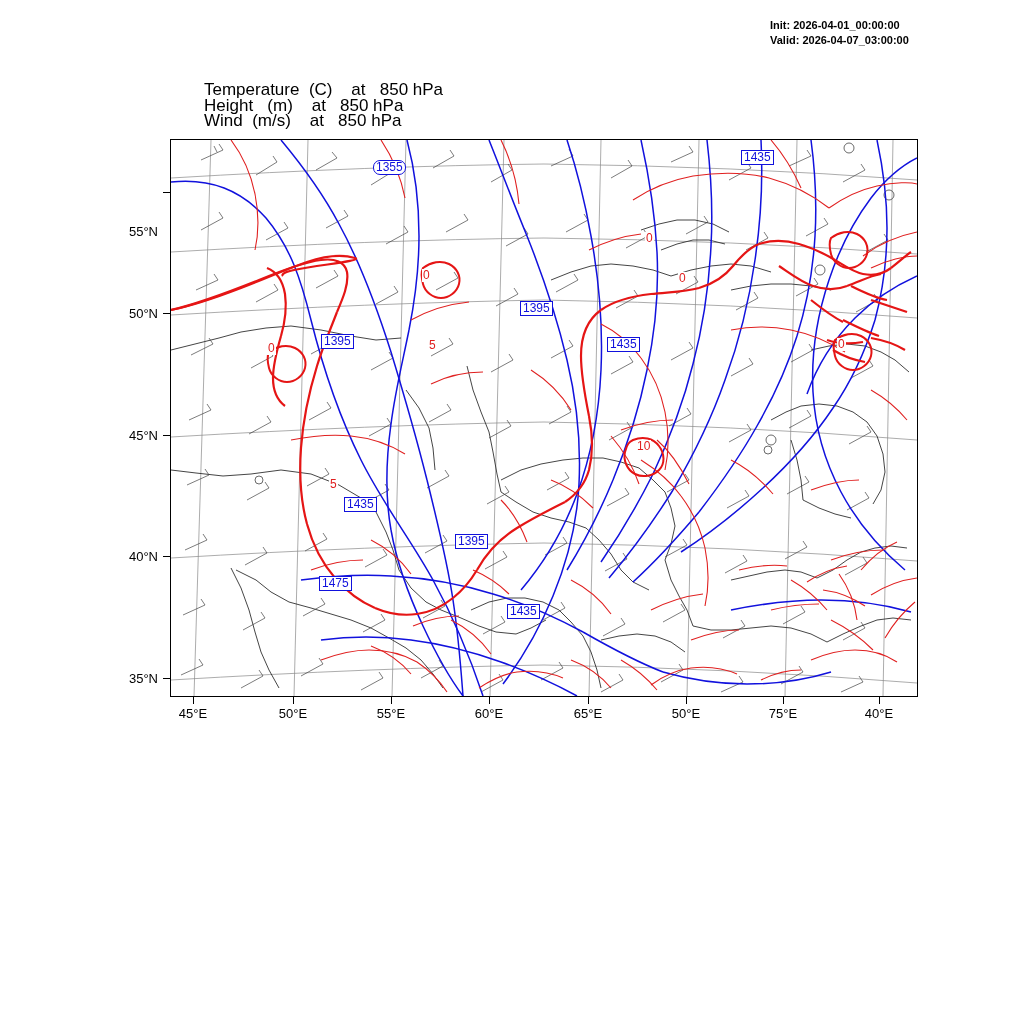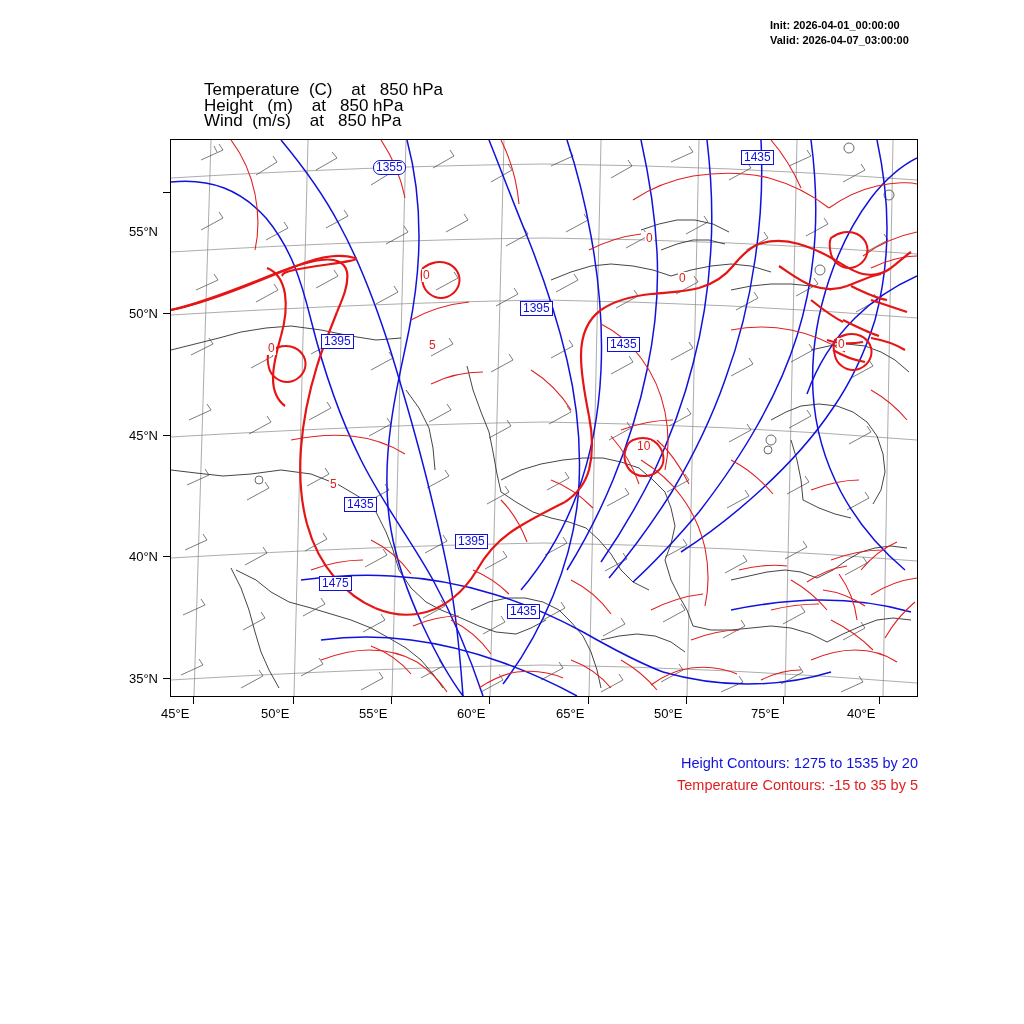--- a/index.html
+++ b/index.html
@@ -78,20 +78,21 @@
   }
   .ytick-label {
     position: absolute;
     font-size: 13px;
     text-align: right;
     width: 64px;
   }
   .xtick-label {
     position: absolute;
     font-size: 13px;
+    text-align: center;
     width: 64px;
     top: 706px;
   }
   .tickmark-y {
     position: absolute;
     width: 7px;
     height: 1.2px;
     background: #000;
     left: 163px;
   }
@@ -488,18 +489,14 @@
     <div class="tlabel" style="left:474px; top:92px;">0</div>
     <div class="tlabel" style="left:507px; top:132px;">0</div>
     <div class="tlabel" style="left:251px; top:129px;">0</div>
     <div class="tlabel" style="left:96px; top:202px;">0</div>
     <div class="tlabel" style="left:666px; top:198px;">0</div>
     <div class="tlabel" style="left:257px; top:199px;">5</div>
     <div class="tlabel" style="left:465px; top:300px;">10</div>
     <div class="tlabel" style="left:158px; top:338px;">5</div>
   </div>
 
-  <div id="legend-block">
-    <div id="legend-height">Height Contours: 1275 to 1535 by 20</div>
-    <div id="legend-temp">Temperature Contours: -15 to 35 by 5</div>
-  </div>
 
 </div>
 
 </body></html>

